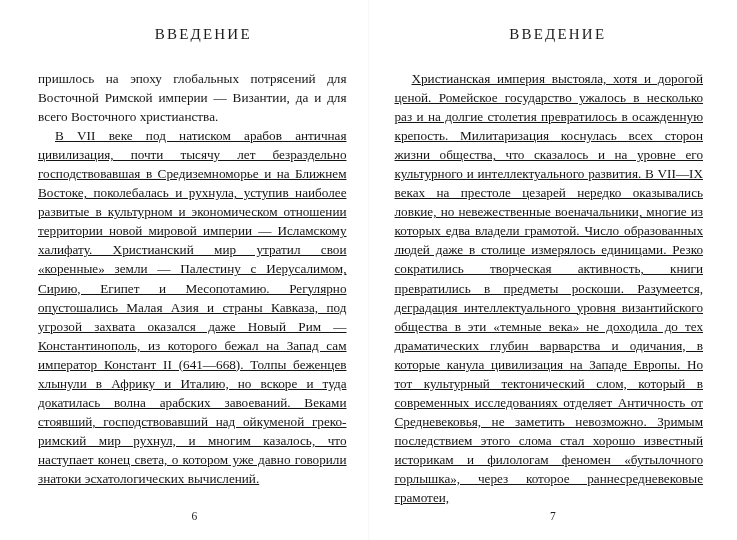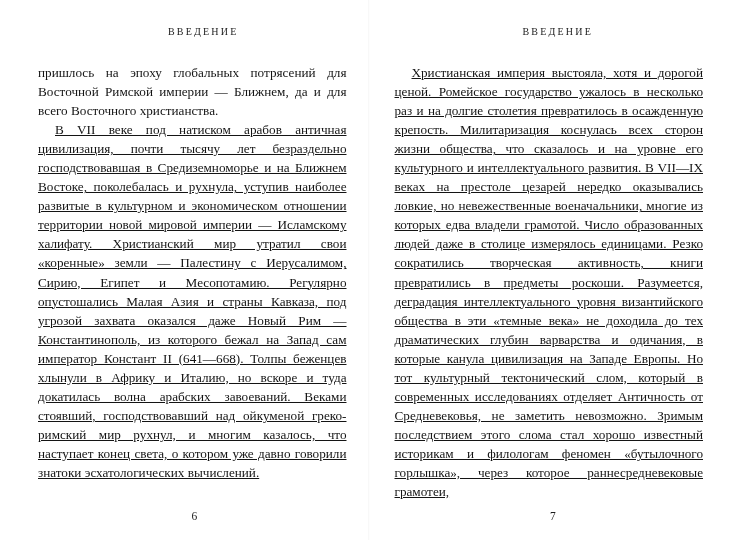--- a/index.html
+++ b/index.html
@@ -28,21 +28,21 @@
     box-sizing: border-box;
   }
   .page-left {
     padding: 26px 22px 0 38px;
   }
   .page-right {
     padding: 26px 34px 0 26px;
   }
   .running-head {
     text-align: center;
-    font-size: 10px;
+    font-size: 15px;
     letter-spacing: 2.2px;
     color: #1b1b1b;
     text-transform: uppercase;
     margin: 0 0 26px 0;
     font-family: "Liberation Serif", serif;
   }
   .page-left .running-head {
     padding-left: 22px;
   }
   .page-right .running-head {
@@ -89,21 +89,21 @@
   }
 </style>
 </head>
 <body>
 
 <div class="book">
 
   <div class="page page-left">
     <div class="running-head">Введение</div>
     <div class="body-text">
-      <p>пришлось на эпоху глобальных потрясений для Восточной Римской империи — Ближнем, да и для всего Восточного христианства.</p>
+      <p>пришлось на эпоху глобальных потрясений для Восточной Римской империи — Византии, да и для всего Восточного христианства.</p>
       <p class="indent">В VII веке под натиском арабов античная цивилизация, почти тысячу лет безраздельно господствовавшая в Средиземноморье и на Ближнем Востоке, поколебалась и рухнула, уступив наиболее развитые в культурном и экономическом отношении территории новой мировой империи — Исламскому халифату. Христианский мир утратил свои «коренные» земли — Палестину с Иерусалимом, Сирию, Египет и Месопотамию. Регулярно опустошались Малая Азия и страны Кавказа, под угрозой захвата оказался даже Новый Рим — Константинополь, из которого бежал на Запад сам император Констант II (641—668). Толпы беженцев хлынули в Африку и Италию, но вскоре и туда докатилась волна арабских завоеваний. Веками стоявший, господствовавший над ойкуменой греко-римский мир рухнул, и многим казалось, что наступает конец света, о котором уже давно говорили знатоки эсхатологических вычислений.</p>
     </div>
     <div class="folio">6</div>
   </div>
 
   <div class="gutter"></div>
 
   <div class="page page-right">
     <div class="running-head">Введение</div>
     <div class="body-text">

